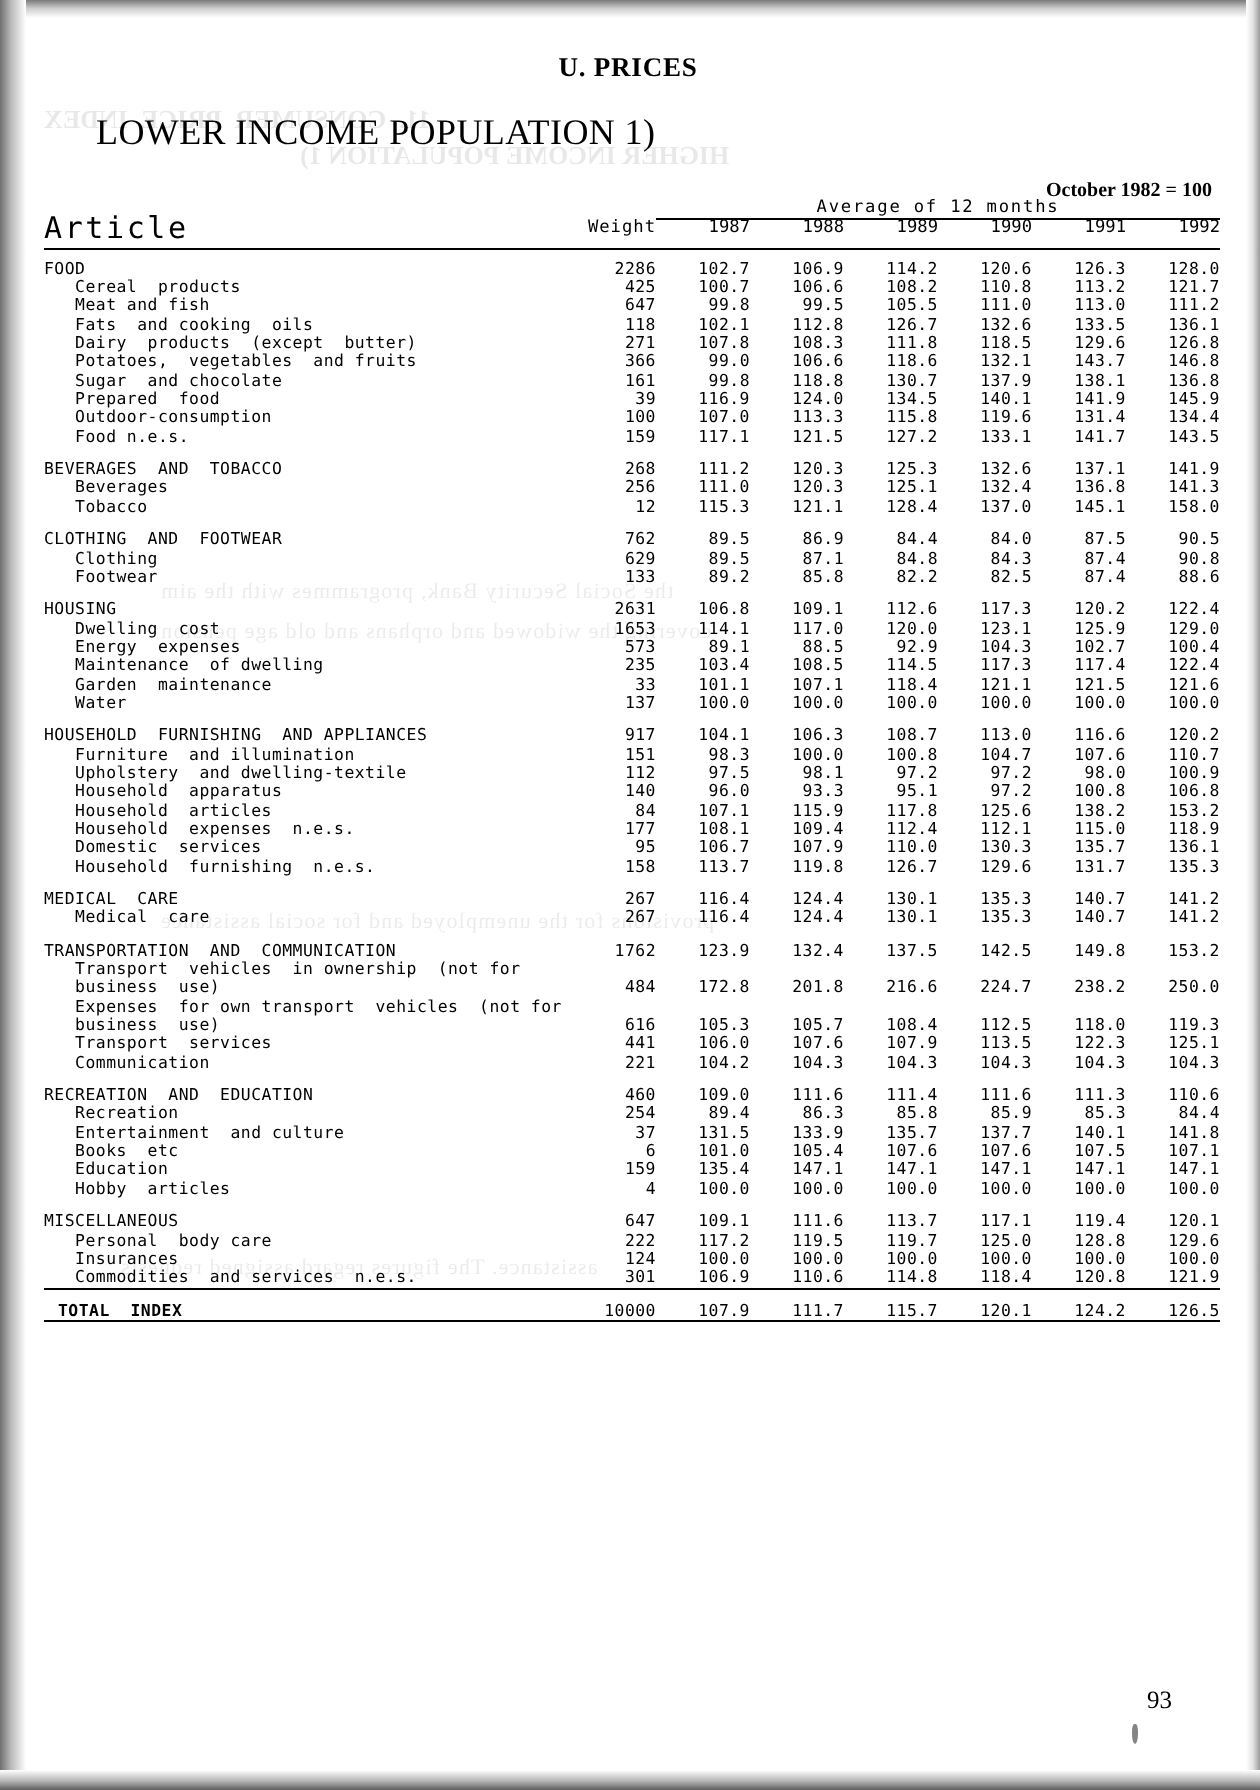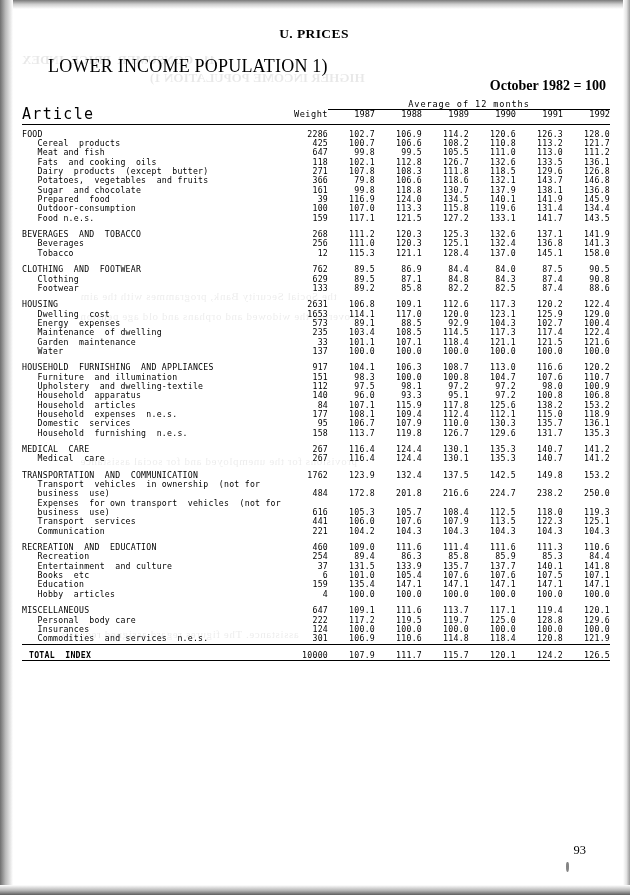--- a/index.html
+++ b/index.html
@@ -85,24 +85,24 @@
     font-weight: normal;
     font-size: 18px;
     letter-spacing: 0.2px;
     margin-top: 3px;
     padding-left: 26px;
     white-space: nowrap;
   }
   .base-period {
     position: absolute;
     right: 6px;
-    top: 22px;
+    top: 34px;
     font-family: "Liberation Serif", serif;
     font-weight: bold;
-    font-size: 14px;
+    font-size: 10px;
     white-space: nowrap;
   }
 
   
   table.cpi {
     border-collapse: collapse;
     width: 588px;
     font-family: "DejaVu Sans Mono", monospace;
     font-size: 8.2px;
     line-height: 9.35px;
@@ -321,21 +321,21 @@
             <td class="num">107.8</td>
             <td class="num">108.3</td>
             <td class="num">111.8</td>
             <td class="num">118.5</td>
             <td class="num">129.6</td>
             <td class="num">126.8</td>
           </tr>
           <tr>
             <td class="art">   Potatoes,  vegetables  and fruits</td>
             <td class="num-weight">366</td>
-            <td class="num">79.8</td>
+            <td class="num">99.0</td>
             <td class="num">106.6</td>
             <td class="num">118.6</td>
             <td class="num">132.1</td>
             <td class="num">143.7</td>
             <td class="num">146.8</td>
           </tr>
           <tr>
             <td class="art">   Sugar  and chocolate</td>
             <td class="num-weight">161</td>
             <td class="num">99.8</td>

